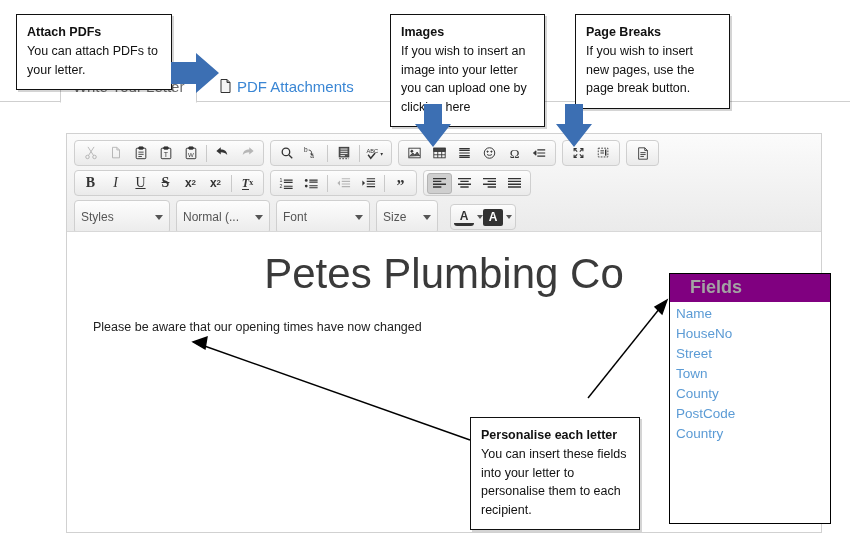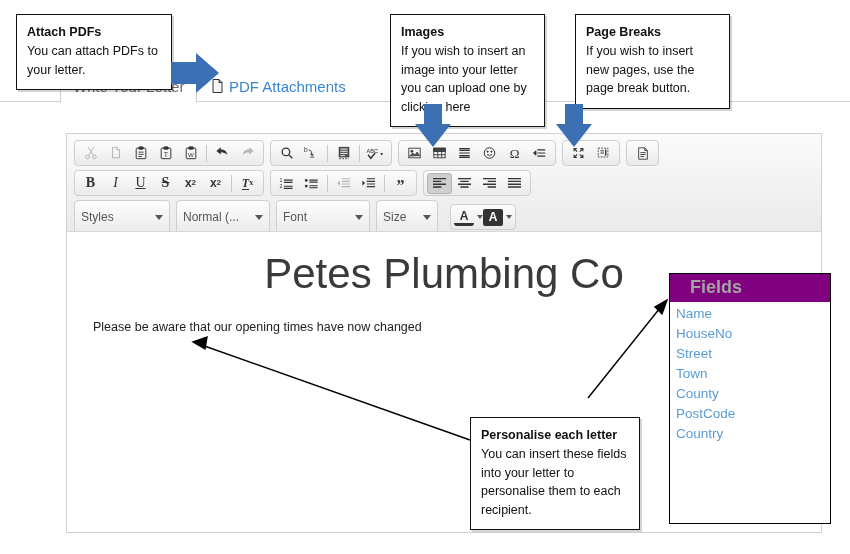--- a/index.html
+++ b/index.html
@@ -19,21 +19,21 @@
   .tab{
     position:absolute; top:0; height:32px; display:flex; align-items:center;
     font-size:15px; padding:0 12px;
   }
   .tab-active{
     left:60px; color:#6b6b6b;
     border-left:1px solid #cfcfcf; border-right:1px solid #cfcfcf;
     border-top:1px solid #cfcfcf; background:#fff;
     border-bottom:1px solid #fff; height:33px;
   }
-  .tab-link{ left:200px; color:#2f7fd0; }
+  .tab-link{ left:208px; color:#2f7fd0; }
   .tab-link .lbl{ color:#3a86d4; }
   .pageicon{
     width:11px;height:14px;display:inline-block;margin-right:6px;
     position:relative;flex:none;
   }
   .pageicon svg{display:block;}
 
   
   .editor{
     position:absolute; left:66px; top:133px; width:756px; height:400px;

